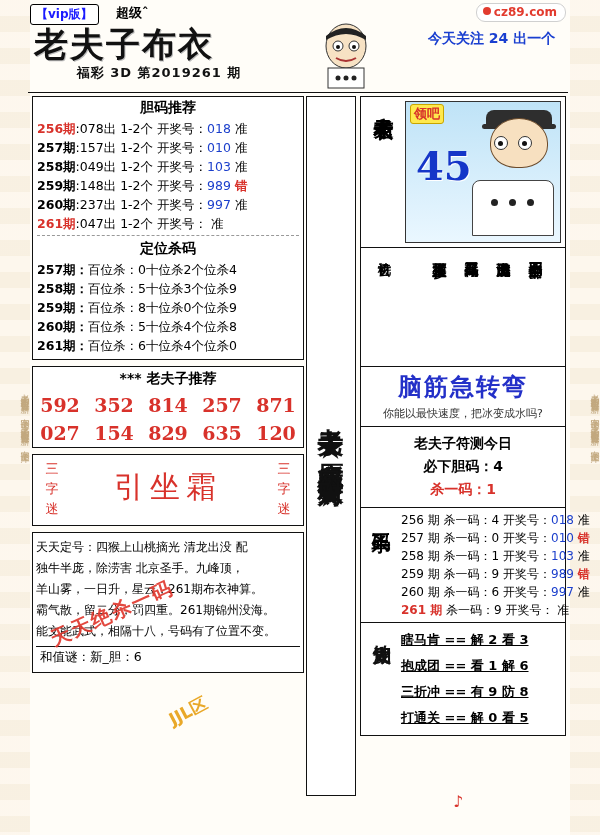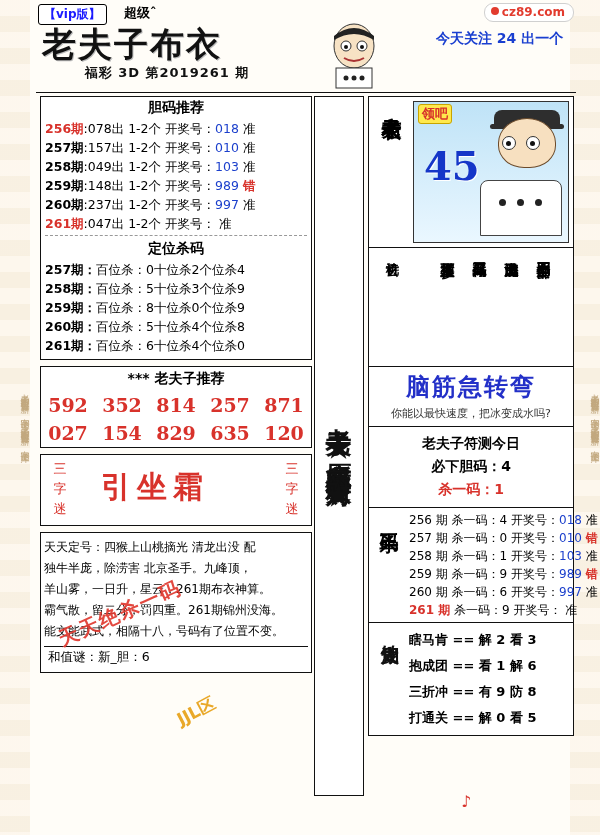--- a/index.html
+++ b/index.html
@@ -17,21 +17,21 @@
   .rail{
     position:absolute;top:0;width:30px;height:835px;
     background:repeating-linear-gradient(180deg,#fdf6ec 0px,#fdf6ec 16px,#f7eede 16px,#f7eede 32px);
     color:#b89a6a;font-size:9px;line-height:11px;text-align:center;
     writing-mode:vertical-rl;letter-spacing:1px;overflow:hidden;
     opacity:.85;
   }
   .rail.left{left:0;}
   .rail.right{right:0;}
   .inner{
-    position:absolute;left:36px;top:0;width:540px;height:835px;
+    position:absolute;left:28px;top:0;width:540px;height:835px;
   }
   
   .topbar{
     position:absolute;left:0;top:0;width:540px;height:26px;
   }
   .vip{
     position:absolute;left:2px;top:4px;
     border:1px solid #000;border-radius:3px;
     padding:1px 5px;font-size:12px;font-weight:bold;color:#000;
     background:#fff;
@@ -90,22 +90,22 @@
   .threeword{
     border:1px solid #111;margin-top:6px;height:70px;position:relative;background:#fff;
   }
   .tw-side{
     position:absolute;top:4px;width:22px;font-size:13px;color:#d8322b;font-weight:normal;
     line-height:20px;text-align:center;
   }
   .tw-left{left:8px;}
   .tw-right{right:8px;}
   .tw-main{
-    position:absolute;left:60px;top:12px;width:150px;
-    font-size:30px;font-weight:bold;color:#d8322b;letter-spacing:6px;
+    position:absolute;left:60px;top:12px;width:150px;text-align:center;
+    font-size:30px;font-weight:normal;color:#d8322b;letter-spacing:6px;
     font-family:"DejaVu Serif","Liberation Serif",serif;
   }
   .poem{border:1px solid #111;margin-top:6px;background:#fff;padding:4px 3px;position:relative;}
   .poem .pl{font-size:12px;line-height:21px;white-space:nowrap;}
   .heyun{border-top:1px solid #111;margin-top:4px;padding:2px 4px;font-size:12.5px;}
 
   .vcol{
     width:50px;height:100%;border:1px solid #111;background:#fff;
     writing-mode:vertical-rl;text-orientation:upright;
     font-size:26px;font-weight:bold;line-height:48px;
@@ -170,21 +170,21 @@
   .killbox{border:1px solid #111;border-top:none;background:#fff;position:relative;padding:3px 0 3px 40px;}
   .killbox .kv{
     position:absolute;left:4px;top:10px;width:30px;
     writing-mode:vertical-rl;text-orientation:upright;
     font-size:19px;font-weight:bold;line-height:26px;
     font-family:"DejaVu Serif","Liberation Serif",serif;
   }
   .killbox .kl{font-size:12px;line-height:18px;white-space:nowrap;}
   .killbox .kl .red{color:#d8322b;font-weight:bold;}
   .killbox .kl .blue{color:#1b3fcc;}
-  .riddle{border:1px solid #111;border-top:none;background:#fff;position:relative;padding:4px 0 4px 40px;}
+  .riddle{border:1px solid #111;border-top:none;background:#fff;position:relative;padding:4px 0 4px 40px;text-decoration:underline;}
   .riddle .rv{
     position:absolute;left:4px;top:8px;width:30px;
     writing-mode:vertical-rl;text-orientation:upright;
     font-size:18px;font-weight:bold;line-height:25px;color:#111;
     font-family:"DejaVu Serif","Liberation Serif",serif;
   }
   .riddle .rl{font-size:13px;line-height:26px;white-space:nowrap;font-weight:bold;}
   .note{position:absolute;left:425px;top:792px;font-size:16px;color:#d8322b;}
   .diagstamp{
     position:absolute;left:18px;top:600px;transform:rotate(-24deg);

